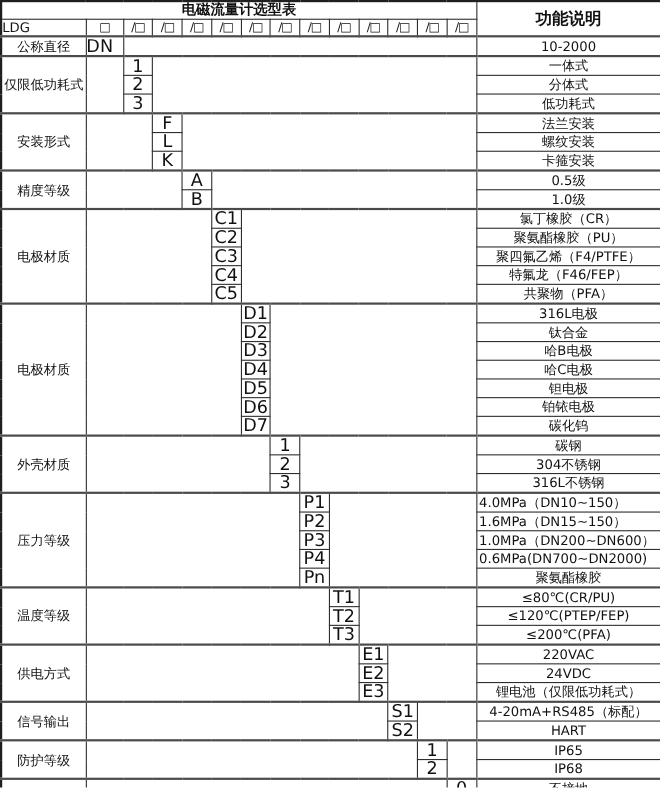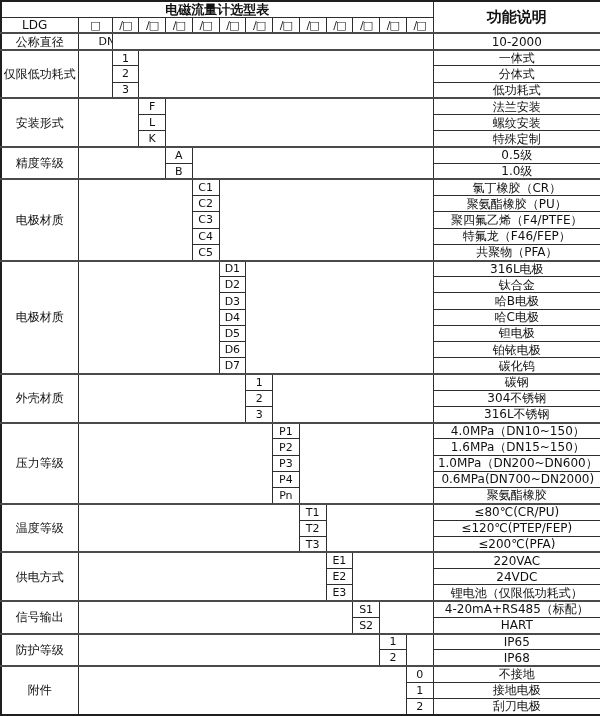--- a/index.html
+++ b/index.html
@@ -14,23 +14,23 @@
   td{
     border:1px solid #2e2e2e;
     font-size:12px;line-height:1;
     text-align:center;vertical-align:middle;
     padding:0;overflow:hidden;white-space:nowrap;
   }
   tr{height:16px;}
   tr.sep > td{border-top:2px solid #4a4a4a;}
   td.title{font-size:13px;font-weight:bold;}
   td.fn{font-size:15px;font-weight:bold;}
-  td.ldg{text-align:left;padding-left:20px;}
-  td.al{text-align:center;padding-left:2px;}
-  td.code{font-size:11px;}
+  td.ldg{text-align:left;padding-left:0;}
+  td.al{text-align:left;padding-left:2px;}
+  td.code{font-size:16px;}
   td.slot{font-size:11px;letter-spacing:-1px;}
   col.w-lbl{width:77px;}
   col.w-c0{width:34px;}
   col.w-c{width:26.75px;}
   col.w-fn{width:168px;}
 </style>
 </head>
 <body>
 
 <div class="wrap">
@@ -105,21 +105,21 @@
   <td class="code">F</td>
   <td class="fill" rowspan="3" colspan="10"></td>
   <td class="desc">法兰安装</td>
 </tr>
 <tr>
   <td class="code">L</td>
   <td class="desc">螺纹安装</td>
 </tr>
 <tr>
   <td class="code">K</td>
-  <td class="desc">特殊定制</td>
+  <td class="desc">卡箍安装</td>
 </tr>
 
 <tr class="sep">
   <td class="lbl" rowspan="2">精度等级</td>
   <td class="fill" rowspan="2" colspan="3"></td>
   <td class="code">A</td>
   <td class="fill" rowspan="2" colspan="9"></td>
   <td class="desc">0.5级</td>
 </tr>
 <tr>

